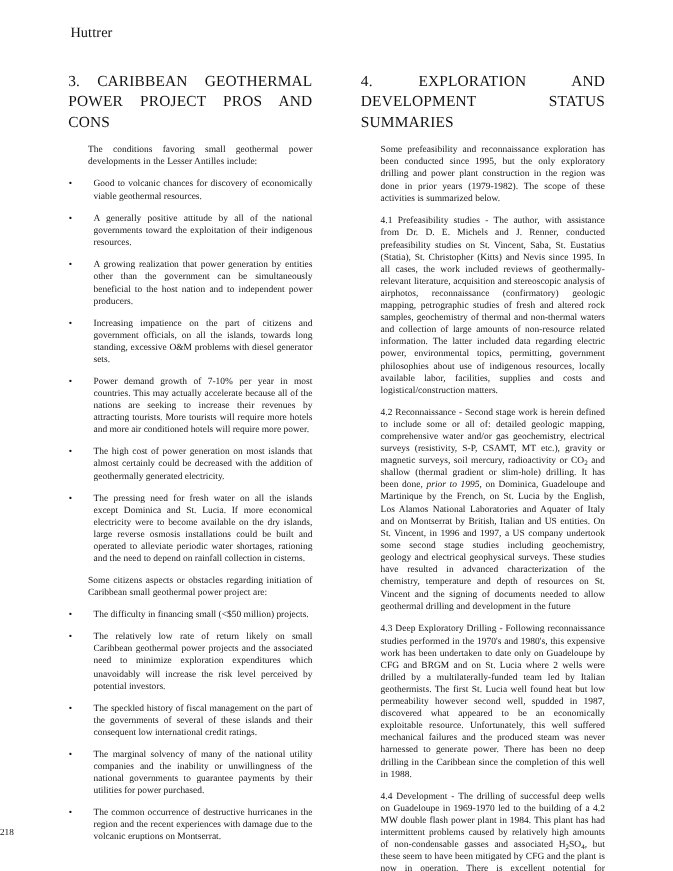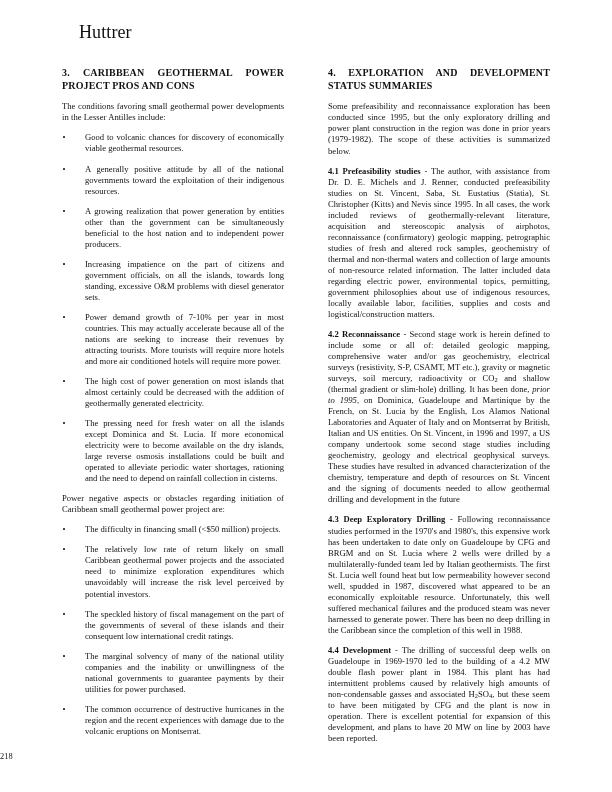--- a/index.html
+++ b/index.html
@@ -16,64 +16,64 @@
     overflow: hidden;
   }
   .page {
     position: absolute;
     left: 0; top: 0;
     width: 612px;
     height: 792px;
   }
   .running-head {
     position: absolute;
-    left: 79px;
+    left: 64px;
     top: 22px;
-    font-size: 18px;
+    font-size: 13px;
     line-height: 1.2;
     letter-spacing: 0.1px;
   }
   .columns {
     position: absolute;
     left: 62px;
     top: 66px;
     width: 488px;
   }
   .col {
     position: absolute;
     top: 0;
     width: 222px;
   }
   .col-left  { left: 0px; }
   .col-right { left: 266px; }
 
   h2.section-heading {
-    font-size: 10px;
-    font-weight: bold;
+    font-size: 14px;
+    font-weight: normal;
     margin: 0 0 9px 0;
     text-align: justify;
     text-align-last: left;
     line-height: 1.32;
     letter-spacing: 0.15px;
     text-transform: uppercase;
   }
 
   p.body {
     font-size: 8.6px;
     line-height: 1.285;
-    margin: 0 0 9px 0;
+    margin: 0 0 9px 18px;
     text-align: justify;
     text-indent: 0;
     letter-spacing: 0.02px;
     word-spacing: 0.1px;
   }
   p.body:last-child { margin-bottom: 0; }
 
   p.body .run-in {
-    font-weight: bold;
+    font-weight: normal;
   }
   p.body em { font-style: italic; }
   p.body sub {
     font-size: 6.4px;
     vertical-align: -0.22em;
     line-height: 0;
   }
 
   ul.bullets {
     list-style: none;
@@ -124,21 +124,21 @@
       <ul class="bullets" id="pros-list">
           <li><span class="dot">•</span><span>Good to volcanic chances for discovery of economically viable geothermal resources.</span></li>
           <li><span class="dot">•</span><span>A generally positive attitude by all of the national governments toward the exploitation of their indigenous resources.</span></li>
           <li><span class="dot">•</span><span>A growing realization that power generation by entities other than the government can be simultaneously beneficial to the host nation and to independent power producers.</span></li>
           <li><span class="dot">•</span><span>Increasing impatience on the part of citizens and government officials, on all the islands, towards long standing, excessive O&amp;M problems with diesel generator sets.</span></li>
           <li><span class="dot">•</span><span>Power demand growth of 7-10% per year in most countries. This may actually accelerate because all of the nations are seeking to increase their revenues by attracting tourists. More tourists will require more hotels and more air conditioned hotels will require more power.</span></li>
           <li><span class="dot">•</span><span>The high cost of power generation on most islands that almost certainly could be decreased with the addition of geothermally generated electricity.</span></li>
           <li><span class="dot">•</span><span>The pressing need for fresh water on all the islands except Dominica and St. Lucia. If more economical electricity were to become available on the dry islands, large reverse osmosis installations could be built and operated to alleviate periodic water shortages, rationing and the need to depend on rainfall collection in cisterns.</span></li>
         </ul>
 
-      <p class="body">Power negative aspects or obstacles regarding initiation of Caribbean small geothermal power project are:</p>
+      <p class="body">Some citizens aspects or obstacles regarding initiation of Caribbean small geothermal power project are:</p>
 
       <ul class="bullets" id="cons-list">
           <li><span class="dot">•</span><span>The difficulty in financing small (&lt;$50 million) projects.</span></li>
           <li><span class="dot">•</span><span>The relatively low rate of return likely on small Caribbean geothermal power projects and the associated need to minimize exploration expenditures which unavoidably will increase the risk level perceived by potential investors.</span></li>
           <li><span class="dot">•</span><span>The speckled history of fiscal management on the part of the governments of several of these islands and their consequent low international credit ratings.</span></li>
           <li><span class="dot">•</span><span>The marginal solvency of many of the national utility companies and the inability or unwillingness of the national governments to guarantee payments by their utilities for power purchased.</span></li>
           <li><span class="dot">•</span><span>The common occurrence of destructive hurricanes in the region and the recent experiences with damage due to the volcanic eruptions on Montserrat.</span></li>
         </ul>
 
     </div>

